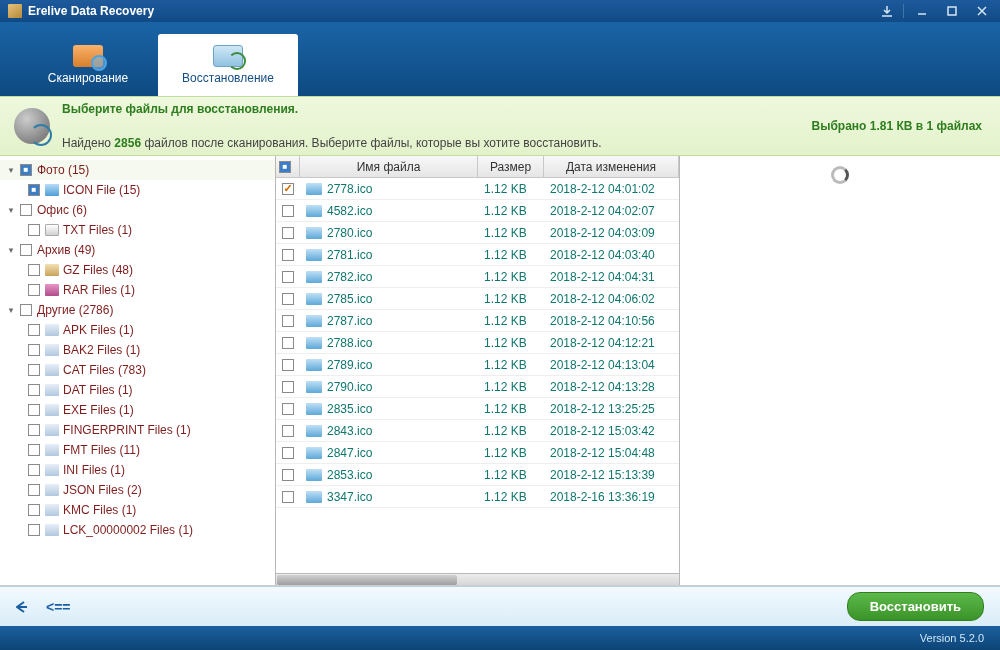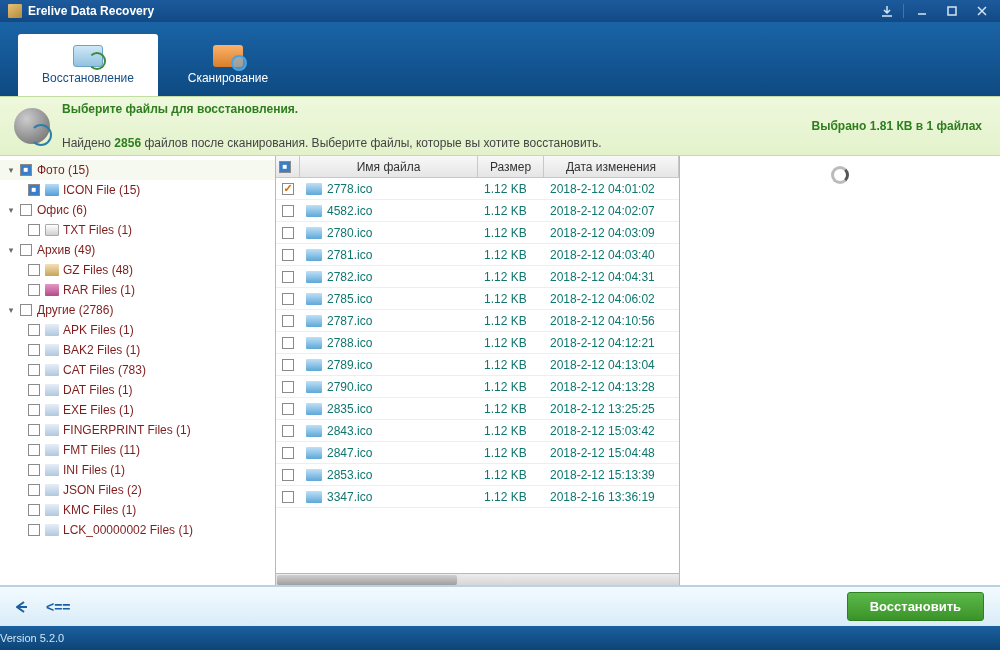--- a/index.html
+++ b/index.html
@@ -64,22 +64,22 @@
 .rowchk.on::after{content:"✓";color:#d46a00;font-size:11px;font-weight:bold;line-height:1}
 .rfic{width:16px;height:12px;background:linear-gradient(#bfe0f7,#5ea8d8);margin-right:5px;border-radius:1px}
 .sbar{height:12px;background:linear-gradient(#ececec,#d7d7d7);border-top:1px solid #b8b8b8;position:relative}
 .sbar .th{position:absolute;left:0;top:0;height:10px;width:180px;margin:1px;background:linear-gradient(#cfcfcf,#9f9f9f);border-radius:2px}
 .preview{flex:1;background:#fff;position:relative}
 .spinner{position:absolute;left:50%;top:10px;width:18px;height:18px;border-radius:50%;border:3px solid #bbb;border-right-color:#555;transform:translateX(-50%)}
 .bottombar{height:40px;background:linear-gradient(#f3faff,#d9ecf8);display:flex;align-items:center;padding:0 16px;border-top:1px solid #b9d2e4}
 .backbtn{display:flex;align-items:center;color:#1a5fa3;font-weight:bold;font-size:14px;cursor:default}
 .backbtn svg{margin-right:4px}
 .spacer{flex:1}
-.recoverbtn{background:linear-gradient(#5db94b,#3a9328);color:#fff;border:1px solid #2f7f1f;padding:6px 22px;border-radius:3px;font-size:13px;font-weight:bold;cursor:default}
-.statusbar{height:24px;background:linear-gradient(#1b609f,#0d4476);display:flex;align-items:center;padding-right:16px;color:#cfe6f7;font-size:11px}
+.recoverbtn{background:linear-gradient(#5db94b,#3a9328);color:#fff;border:1px solid #2f7f1f;padding:6px 22px;border-radius:13px;font-size:13px;font-weight:bold;cursor:default}
+.statusbar{height:24px;background:linear-gradient(#1b609f,#0d4476);display:flex;align-items:center;justify-content:flex-end;padding-right:16px;color:#cfe6f7;font-size:11px}
 </style>
 </head>
 <body>
 
 <div class="titlebar">
   <div class="icon-app"></div>
   <div class="title">Erelive Data Recovery</div>
   <div class="winbtn">
       <svg width="12" height="12">
         <path d="M6 1v7M3 5l3 3 3-3M1 11h10"></path>
@@ -97,27 +97,27 @@
       </svg>
     </div>
   <div class="winbtn">
       <svg width="12" height="12">
         <path d="M2 2l8 8M10 2l-8 8"></path>
       </svg>
     </div>
 </div>
 
 <div class="tabbar">
+  <div class="mtab">
+    <div class="ticon scan"></div>
+    <span>Сканирование</span>
+  </div>
   <div class="mtab active">
     <div class="ticon recov"></div>
     <span>Восстановление</span>
-  </div>
-  <div class="mtab">
-    <div class="ticon scan"></div>
-    <span>Сканирование</span>
   </div>
 </div>
 
 <div class="infobar">
   <div class="iric"></div>
   <div class="msgs">
     <div class="msg1">Выберите файлы для восстановления.</div>
     <div class="msg2">
       <span>Найдено </span><span class="cnt">2856</span><span> файлов после сканирования. Выберите файлы, которые вы хотите восстановить.</span>
     </div>

